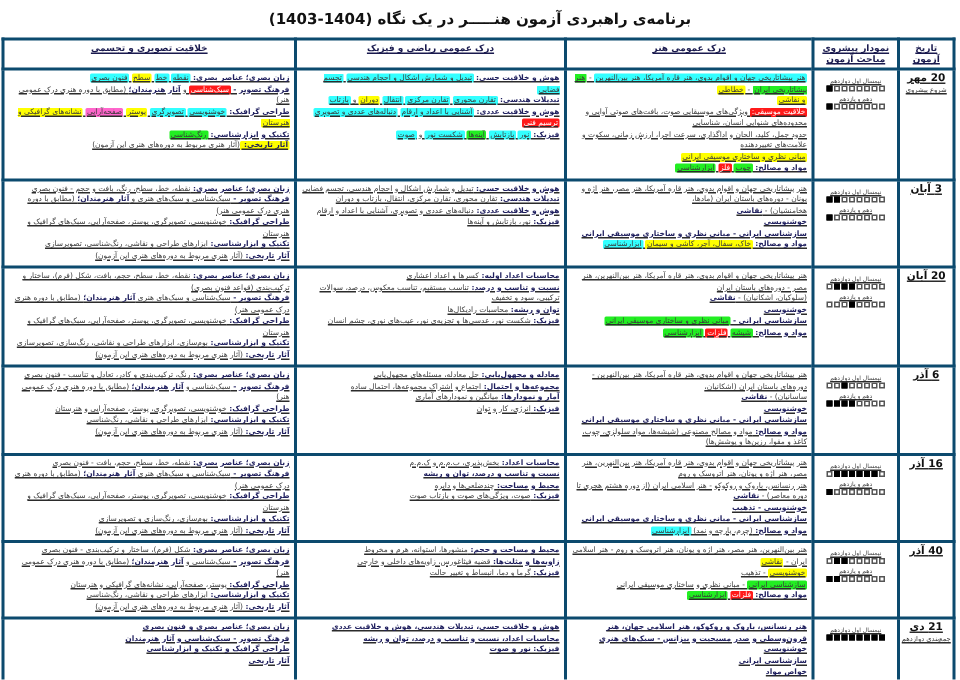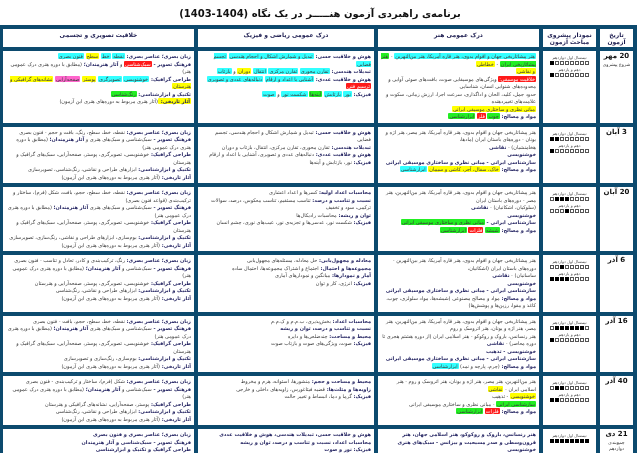--- a/index.html
+++ b/index.html
@@ -4,21 +4,21 @@
 <style>
   * { margin:0; padding:0; box-sizing:border-box; }
   html,body { width:640px; height:453px; background:#ffffff; overflow:hidden; }
   body { font-family:"DejaVu Sans", sans-serif; color:#2b2b2b; direction:rtl; }
 
   .page { position:relative; width:640px; height:453px; padding:8px 3px 0 3px; }
 
   .title { text-align:center; font-size:10px; font-weight:bold; color:#111; margin-bottom:6px; letter-spacing:0; }
 
   table.plan { width:634px; border-collapse:collapse; table-layout:fixed; }
-  table.plan th, table.plan td { border:4px solid #0c4a6e; vertical-align:top; }
+  table.plan th, table.plan td { border:2px solid #0c4a6e; vertical-align:top;text-decoration:underline; }
   table.plan th { font-size:6px; font-weight:bold; color:#1a1a4e; padding:2px 1px; text-align:center; background:#fff; height:11px; }
 
   td.date-cell { text-align:center; vertical-align:middle; padding:1px; }
   .date-label { font-size:7px; font-weight:bold; color:#111; }
   .date-note { font-size:4.5px; color:#333; margin-top:2px; line-height:1.3; }
 
   td.progress-cell { text-align:center; vertical-align:middle; padding:2px 1px; }
   .pg-group { margin:2px 0; }
   .pg-label { font-size:4px; color:#444; margin-bottom:1px; white-space:nowrap; }
   .pg-row { display:flex; direction:ltr; justify-content:center; gap:1px; }

